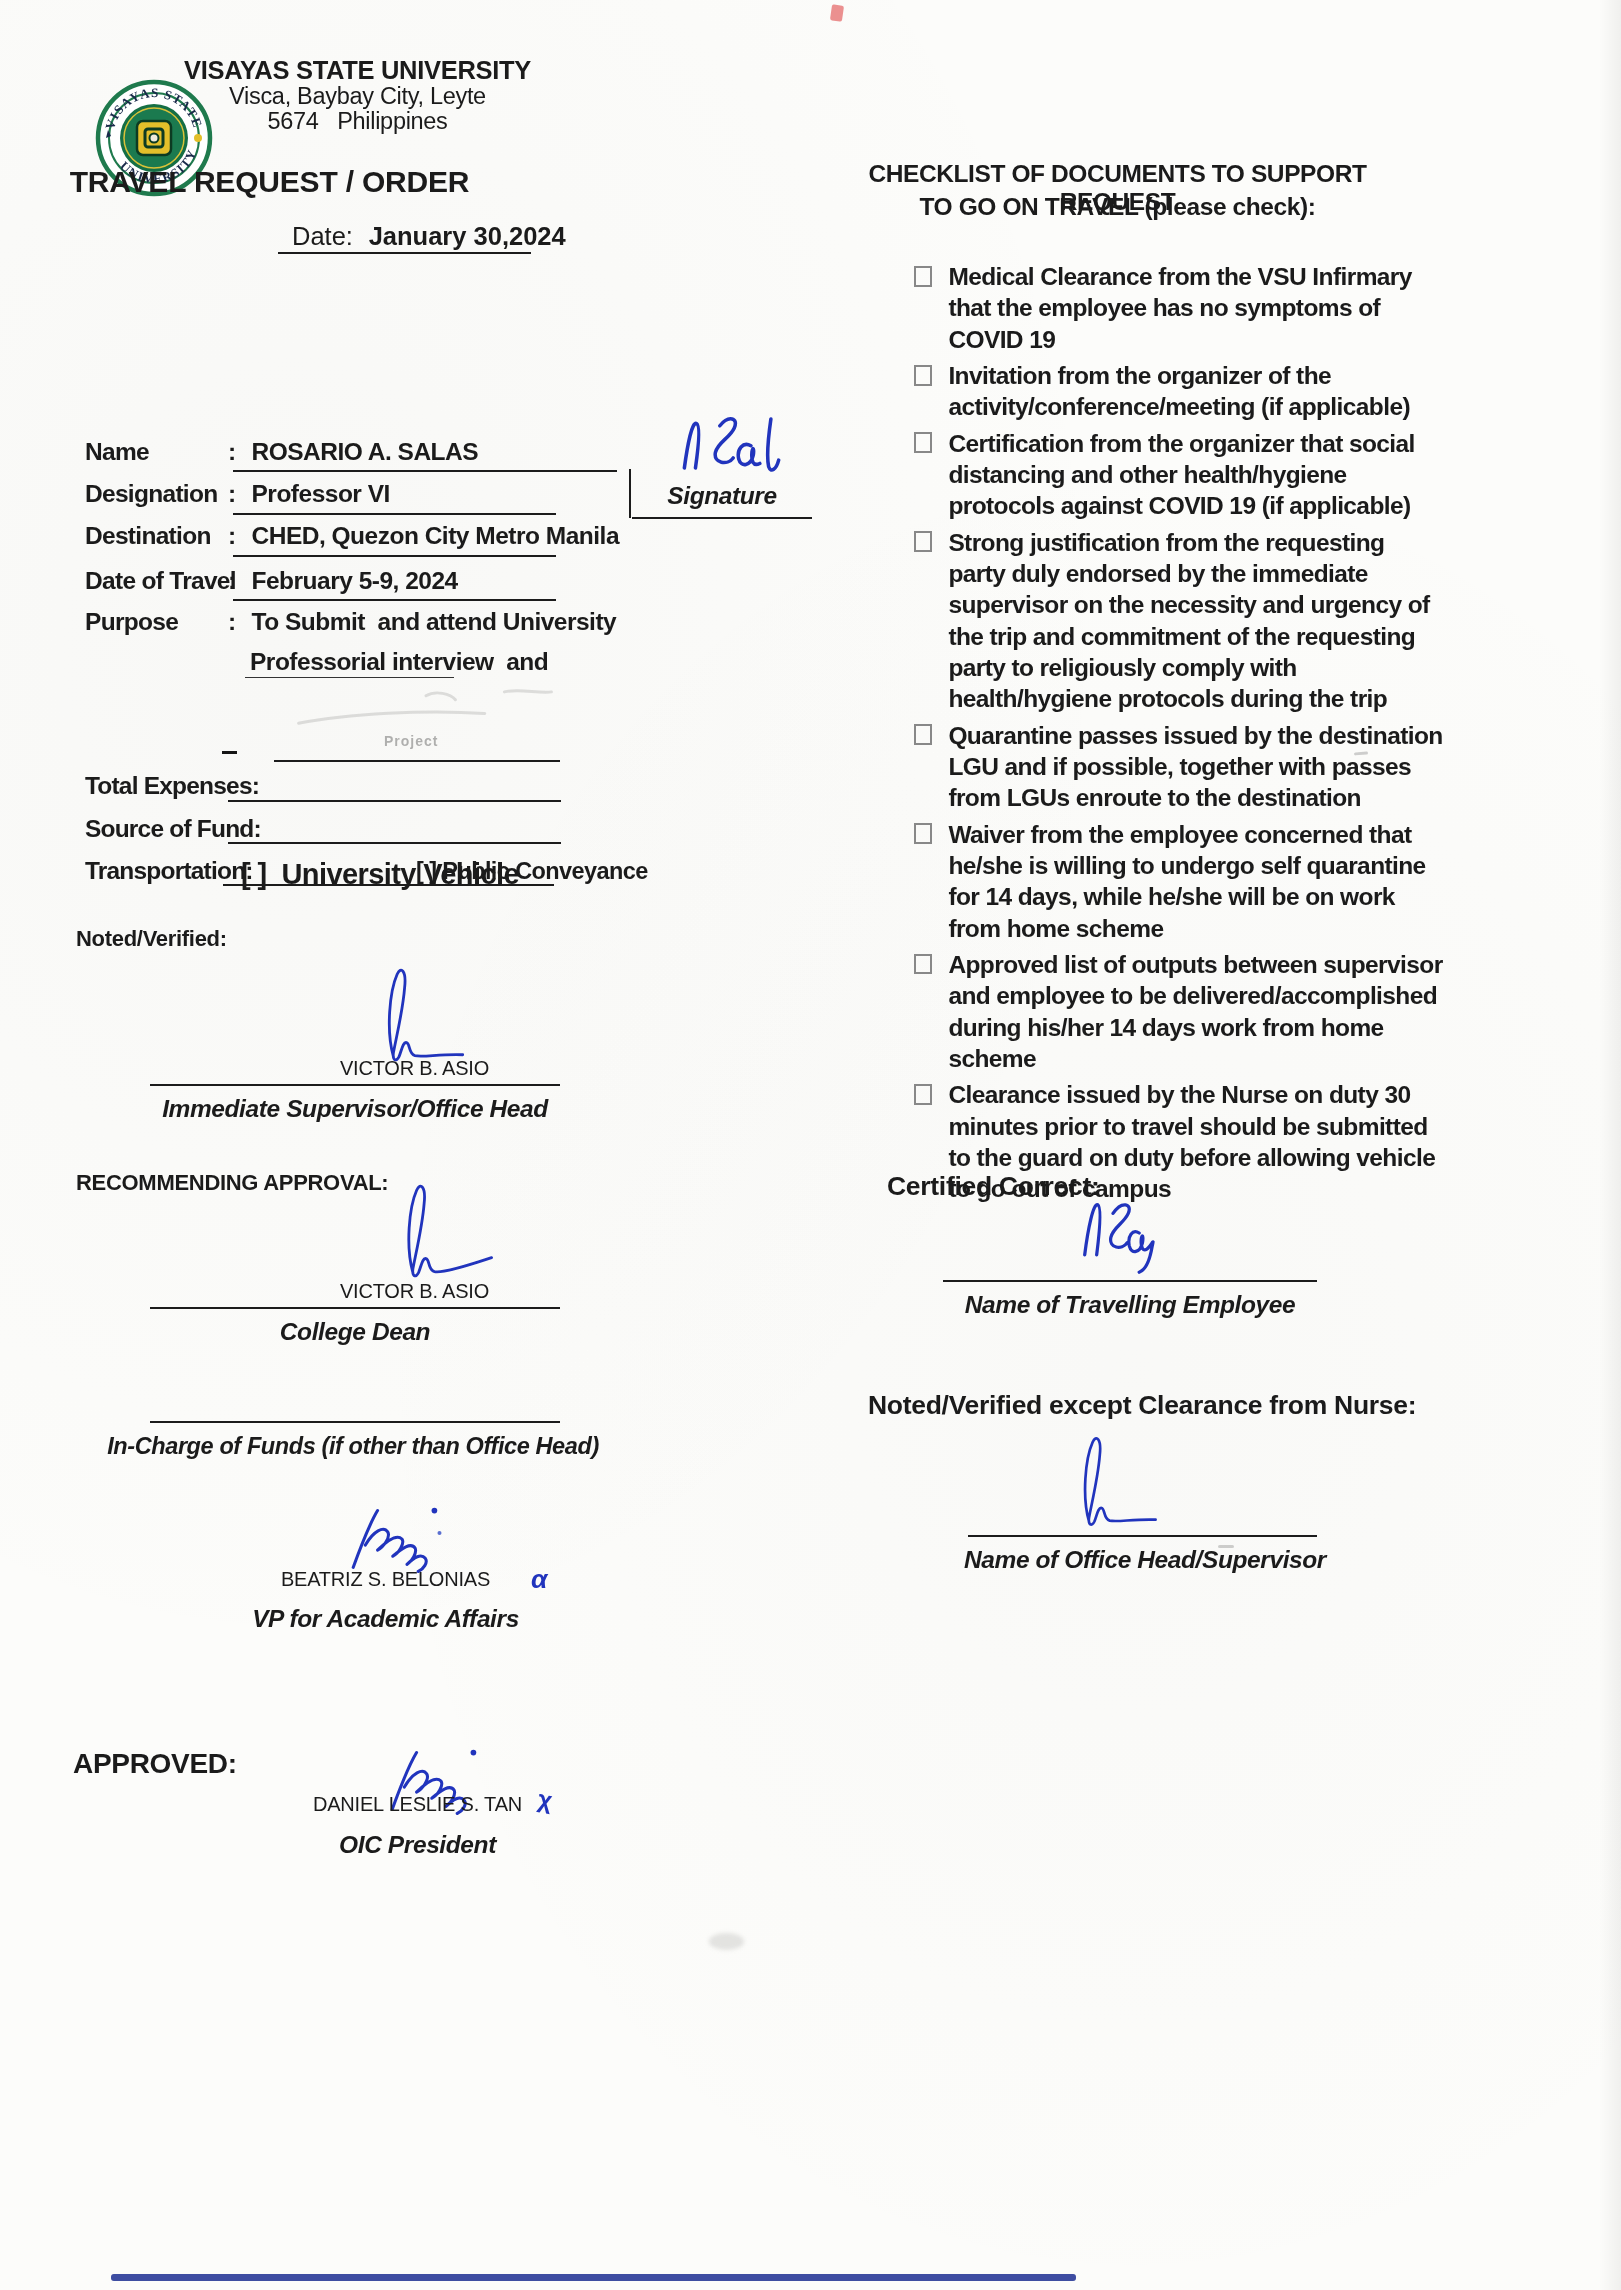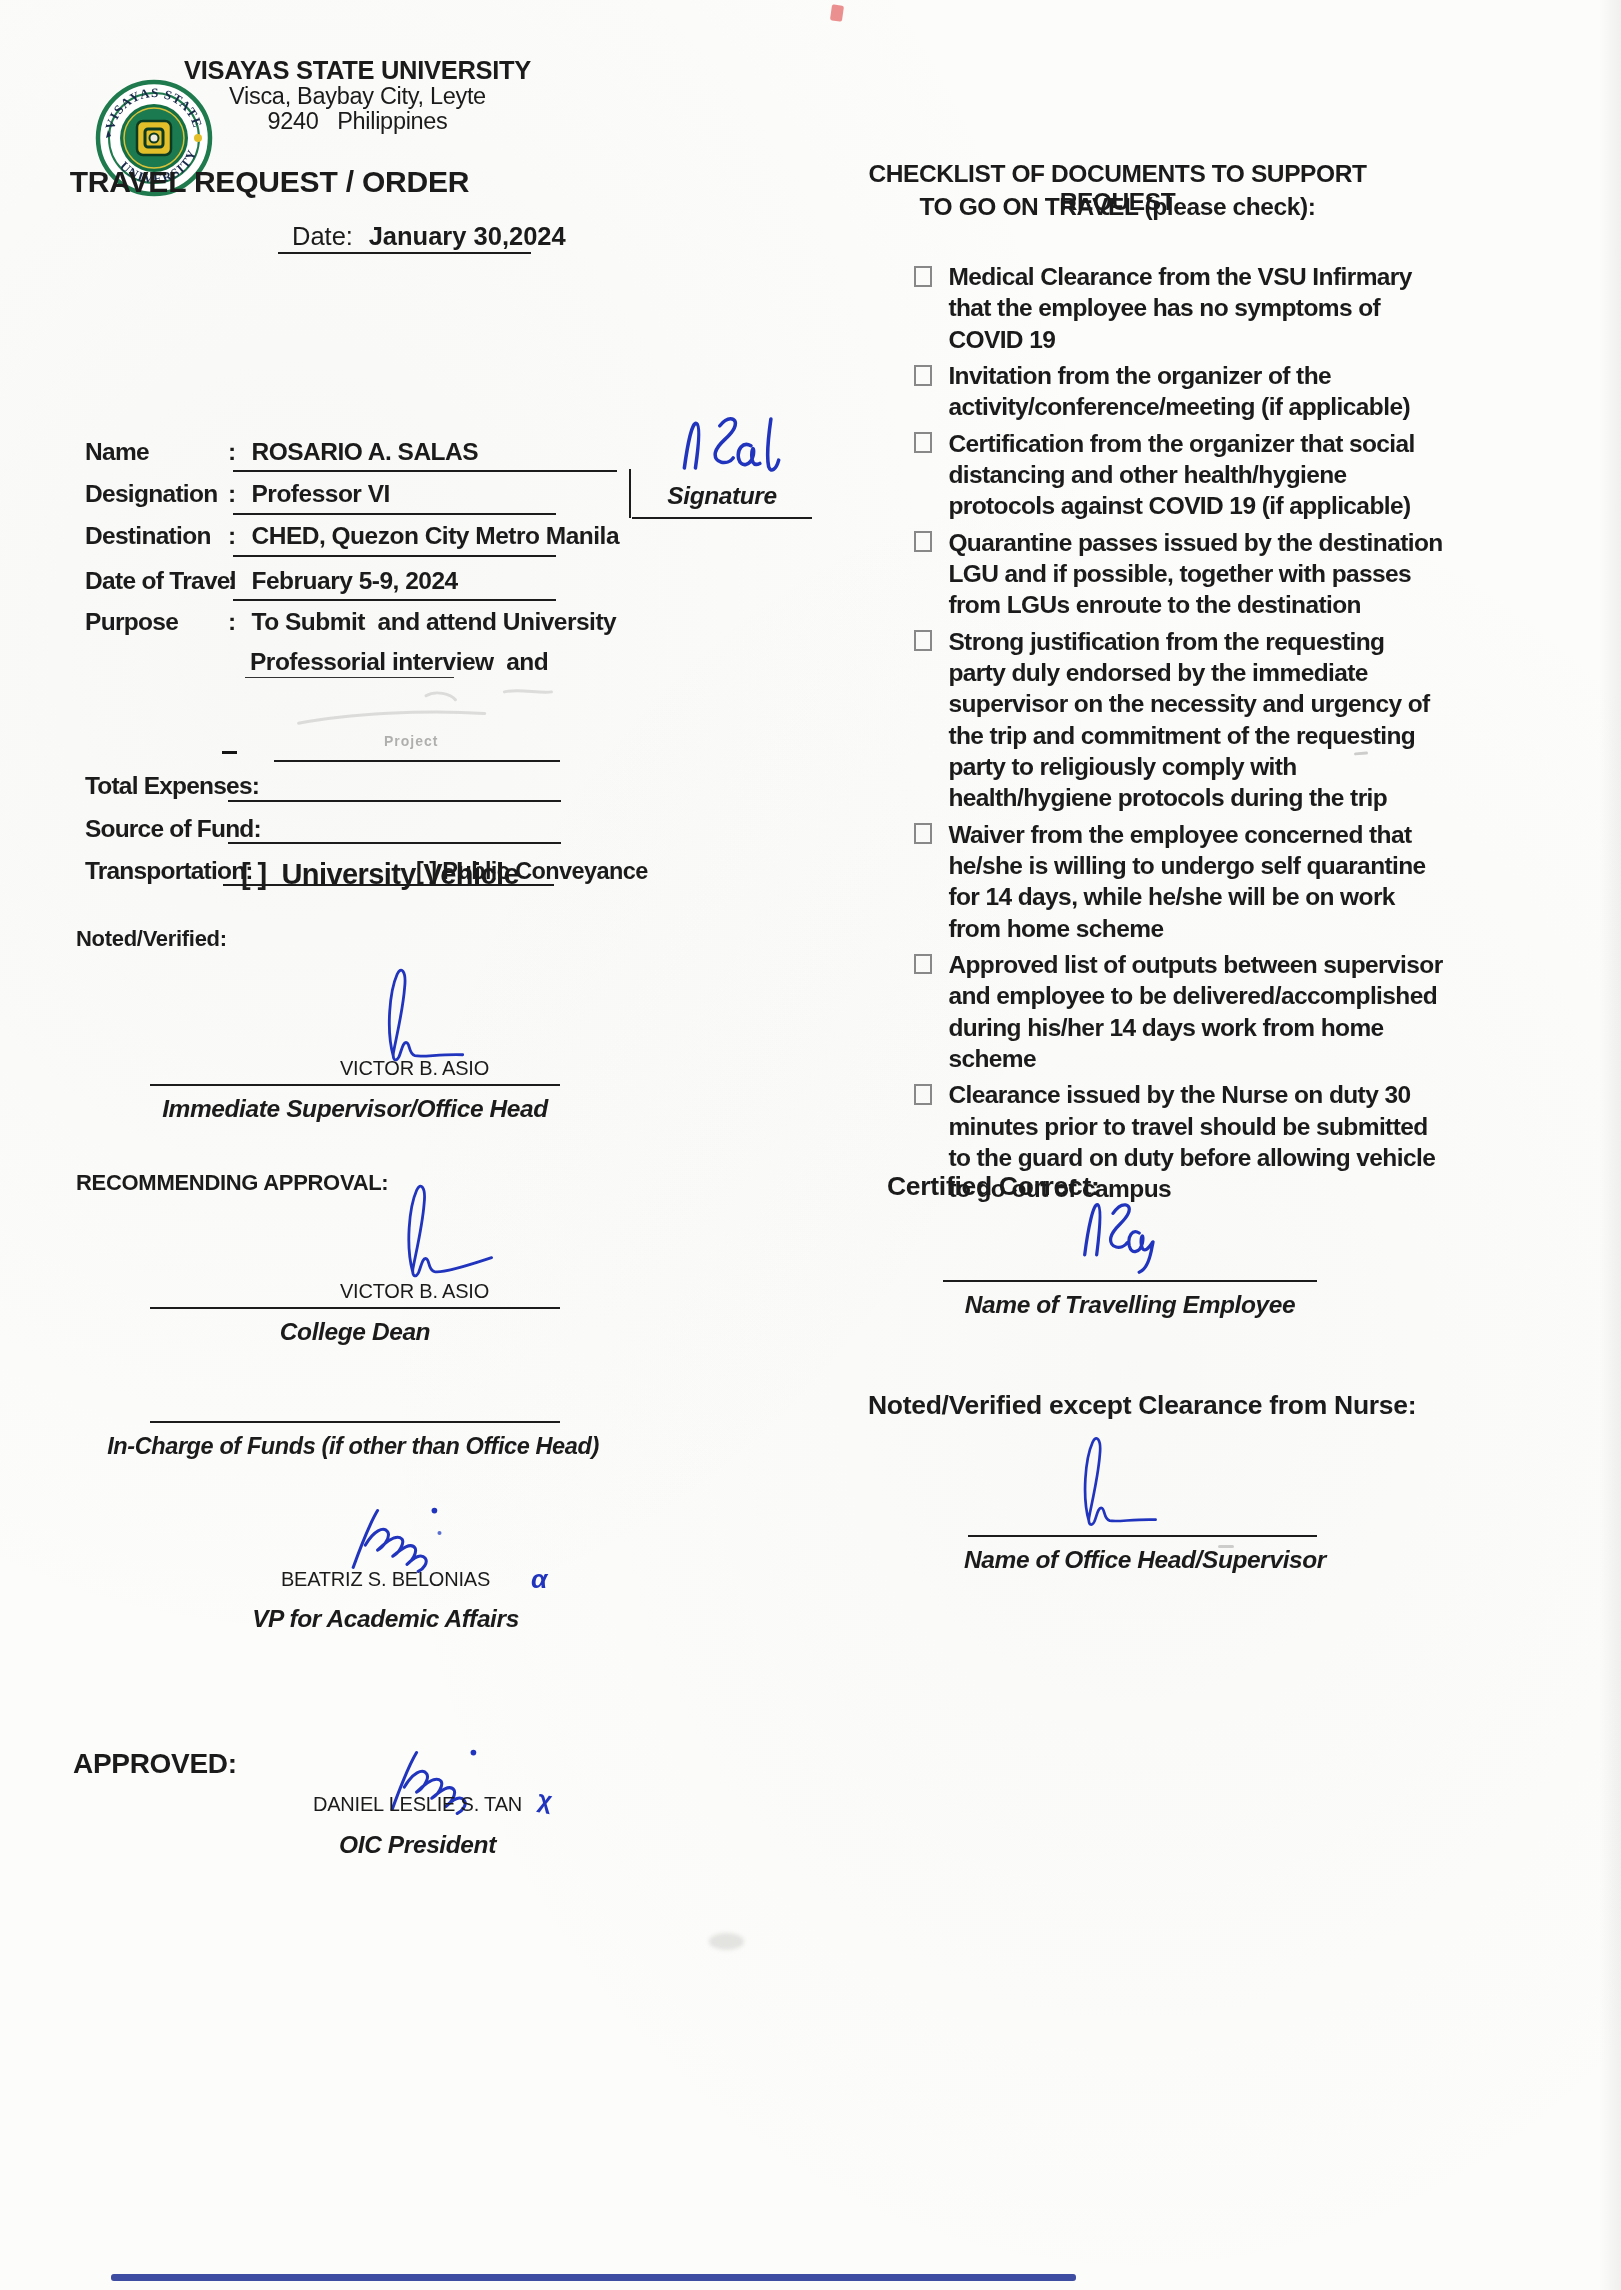--- a/index.html
+++ b/index.html
@@ -70,21 +70,21 @@
         <textPath href="#arcTop" startOffset="6%">VISAYAS STATE</textPath>
       </text>
       <text font-family="Liberation Serif, serif" font-size="13" font-weight="bold" fill="#1a2a4a" letter-spacing="1.5">
         <textPath href="#arcBot" startOffset="22%">UNIVERSITY</textPath>
       </text>
     </svg>
   </div>
 
   <div class="abs ctr univ-name" style="left:147px;top:56px;width:421px;">VISAYAS STATE UNIVERSITY</div>
   <div class="abs ctr addr" style="left:147px;top:83px;width:421px;">Visca, Baybay City, Leyte</div>
-  <div class="abs ctr addr pre" style="left:147px;top:108px;width:421px;">9240   Philippines</div>
+  <div class="abs ctr addr pre" style="left:147px;top:108px;width:421px;">5674   Philippines</div>
 
   <div class="abs ctr doc-title" style="left:39px;top:165px;width:461px;">TRAVEL REQUEST / ORDER</div>
 
   <div class="abs" style="left:292px;top:222px;white-space:nowrap;">
     <span class="date-label">Date:</span><span class="date-value">January 30,2024</span>
   </div>
   <div class="uline" style="left:278px;top:252px;width:253px;"></div>
 
   <div>
       <div class="field-row" style="top: 438px;"><span class="flabel">Name</span><span class="fsep">:</span><span class="fvalue">ROSARIO A. SALAS</span></div>
@@ -185,25 +185,25 @@
       <div class="chk-row">
         <span class="chk-box"></span>
         <span class="chk-text">Invitation from the organizer of the activity/conference/meeting (if applicable)</span>
       </div>
       <div class="chk-row">
         <span class="chk-box"></span>
         <span class="chk-text">Certification from the organizer that social distancing and other health/hygiene protocols against COVID 19 (if applicable)</span>
       </div>
       <div class="chk-row">
         <span class="chk-box"></span>
+        <span class="chk-text">Strong justification from the requesting party duly endorsed by the immediate supervisor on the necessity and urgency of the trip and commitment of the requesting party to religiously comply with health/hygiene protocols during the trip</span>
+      </div>
+      <div class="chk-row">
+        <span class="chk-box"></span>
         <span class="chk-text">Quarantine passes issued by the destination LGU and if possible, together with passes from LGUs enroute to the destination</span>
-      </div>
-      <div class="chk-row">
-        <span class="chk-box"></span>
-        <span class="chk-text">Strong justification from the requesting party duly endorsed by the immediate supervisor on the necessity and urgency of the trip and commitment of the requesting party to religiously comply with health/hygiene protocols during the trip</span>
       </div>
       <div class="chk-row">
         <span class="chk-box"></span>
         <span class="chk-text">Waiver from the employee concerned that he/she is willing to undergo self quarantine for 14 days, while he/she will be on work from home scheme</span>
       </div>
       <div class="chk-row">
         <span class="chk-box"></span>
         <span class="chk-text">Approved list of outputs between supervisor and employee to be delivered/accomplished during his/her 14 days work from home scheme</span>
       </div>
       <div class="chk-row">

